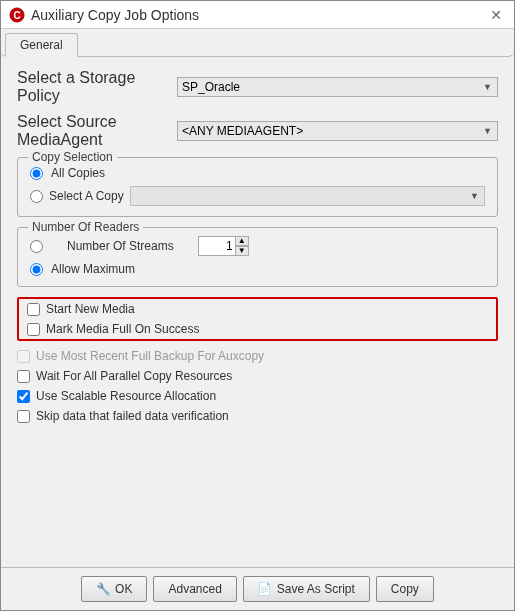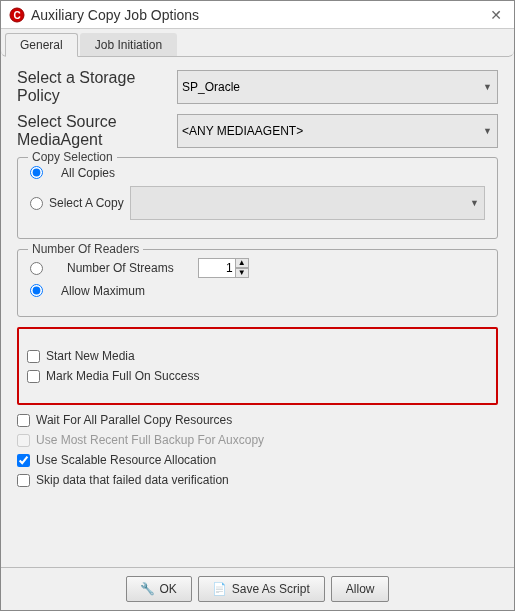--- a/index.html
+++ b/index.html
@@ -95,21 +95,21 @@
       width: 160px;
       font-size: 16px;
       color: #333;
     }
     .dropdown-wrapper {
       flex: 1;
       position: relative;
     }
     .dropdown-wrapper select {
       width: 100%;
-      height: 34px;
+      height: 20px;
       border: 1px solid #aaa;
       background: #e8e8e8;
       font-size: 12px;
       padding: 0 4px;
       appearance: none;
       -webkit-appearance: none;
     }
     .dropdown-wrapper::after {
       content: '▼';
       position: absolute;
@@ -133,25 +133,25 @@
       top: -8px;
       left: 10px;
       background: #f0f0f0;
       padding: 0 4px;
       font-size: 12px;
       color: #404040;
     }
 
     .radio-row {
       display: flex;
-      align-items: flex-start;
+      align-items: flex-end;
       margin-bottom: 6px;
-      gap: 18px;
-    }
-    .radio-row:last-child { margin-bottom: 8px; }
+      gap: 8px;
+    }
+    .radio-row:last-child { margin-bottom: 0; }
     .radio-label {
       font-size: 12px;
       color: #333;
     }
     input[type="radio"], input[type="checkbox"] {
       margin: 0;
     }
 
     .readers-row {
       display: flex;
@@ -190,21 +190,21 @@
       cursor: pointer;
       display: flex;
       align-items: center;
       justify-content: center;
       line-height: 1;
     }
 
     .highlight-box {
       border: 2px solid #c00;
       border-radius: 2px;
-      padding: 20px 8px;
+      padding: 3px 8px;
       margin-bottom: 8px;
     }
     .checkbox-row {
       display: flex;
       align-items: center;
       gap: 6px;
       margin-bottom: 6px;
     }
     .checkbox-row:last-child { margin-bottom: 0; }
     .checkbox-label {
@@ -249,21 +249,20 @@
         <circle cx="8" cy="8" r="7" fill="#c00" stroke="#900" stroke-width="1"></circle>
         <text x="8" y="12" text-anchor="middle" fill="white" font-size="10" font-weight="bold">C</text>
       </svg>
       <span class="titlebar-title">Auxiliary Copy Job Options</span>
     </div>
     <button class="titlebar-close">✕</button>
   </div>
 
   <div class="tabs">
     <div class="tab active">General</div>
-    <div class="tab">Job Initiation</div>
   </div>
 
   <div class="content">
 
     <div class="form-row">
       <span class="form-label">Select a Storage Policy</span>
       <div class="dropdown-wrapper">
         <select>
           <option>SP_Oracle</option>
         </select>
@@ -320,43 +319,46 @@
         <input type="checkbox" id="start-new-media" style="">
         <label class="checkbox-label" for="start-new-media">Start New Media</label>
       </div>
       <div class="checkbox-row">
         <input type="checkbox" id="mark-media-full" style="">
         <label class="checkbox-label" for="mark-media-full">Mark Media Full On Success</label>
       </div>
     </div>
 
     <div class="checkbox-row">
+      <input type="checkbox" id="use-most-recent" disabled="" style="">
+      <label class="checkbox-label disabled" for="use-most-recent">Use Most Recent Full Backup For Auxcopy</label>
+    </div>
+    <div class="checkbox-row">
       <input type="checkbox" id="wait-parallel" style="">
       <label class="checkbox-label" for="wait-parallel">Wait For All Parallel Copy Resources</label>
-    </div>
-    <div class="checkbox-row">
-      <input type="checkbox" id="use-most-recent" disabled="" style="">
-      <label class="checkbox-label disabled" for="use-most-recent">Use Most Recent Full Backup For Auxcopy</label>
     </div>
     <div class="checkbox-row">
       <input type="checkbox" id="use-scalable" checked="" style="">
       <label class="checkbox-label" for="use-scalable">Use Scalable Resource Allocation</label>
     </div>
     <div class="checkbox-row">
       <input type="checkbox" id="skip-jobs" style="">
       <label class="checkbox-label" for="skip-jobs">Skip data that failed data verification</label>
     </div>
   </div>
 
   <div class="footer">
     <button class="btn">
       <span>🔧</span>
       <span>OK</span>
     </button>
     <button class="btn">
+      <span>Advanced</span>
+    </button>
+    <button class="btn">
       <span>📄</span>
       <span>Save As Script</span>
     </button>
     <button class="btn">
-      <span>Allow</span>
+      <span>Copy</span>
     </button>
   </div>
 </div>
 
 </body></html>

